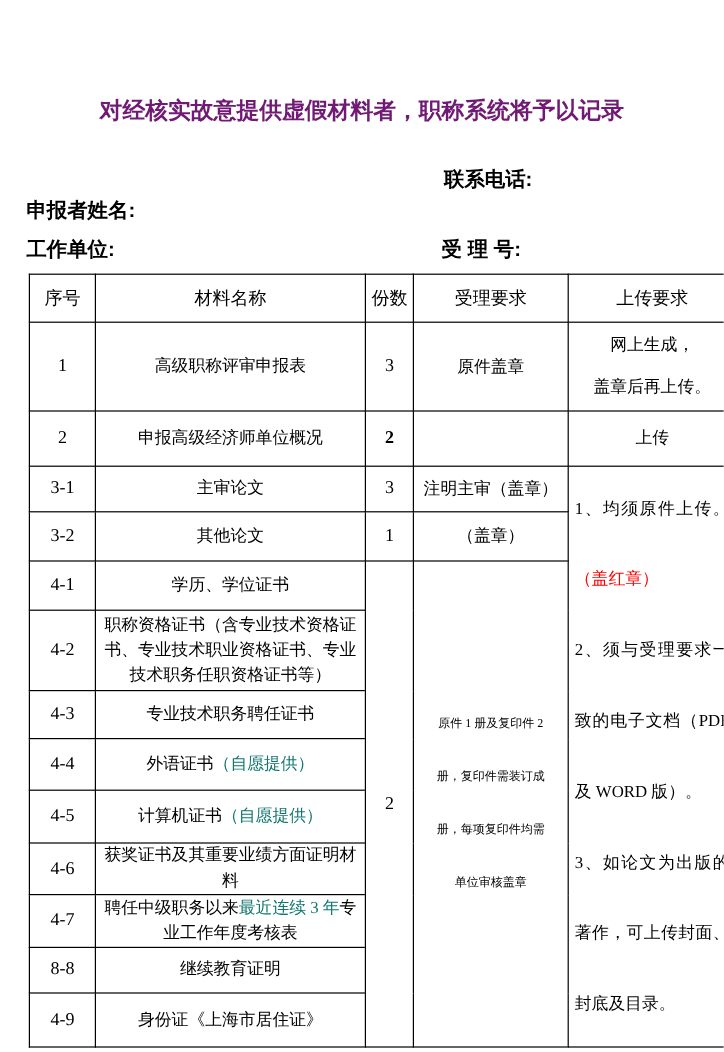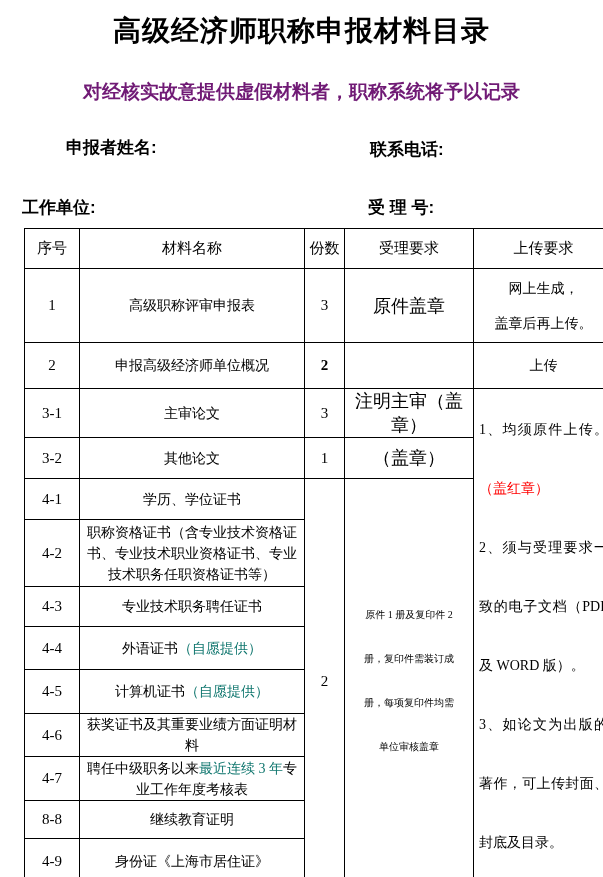--- a/index.html
+++ b/index.html
@@ -22,21 +22,21 @@
     position: absolute; top: 79px; left: 0; width: 603px;
     text-align: center;
     font-family: "Liberation Sans", sans-serif;
     font-size: 19px; font-weight: bold; color: #701a75;
   }
   .info-label {
     position: absolute;
     font-family: "Liberation Sans", sans-serif;
     font-size: 17px; font-weight: bold; white-space: nowrap;
   }
-  .pos-name  { left: 22px;  top: 136px; margin-left: 44px; }
+  .pos-name  { left: 22px;  top: 164px; }
   .pos-phone { left: 370px; top: 138px; }
   .pos-unit  { left: 22px;  top: 196px; }
   .pos-recno { left: 368px; top: 196px; }
 
   .table-wrap { position: absolute; left: 8px; top: 228px; }
   table {
     border-collapse: collapse;
     table-layout: fixed;
     width: 589px;
     margin-left: 16px;
@@ -45,33 +45,32 @@
     border: 1.5px solid #000000;
     vertical-align: middle;
     overflow: hidden;
     padding: 0;
   }
   td.hdr    { font-size: 15px; text-align: center; }
   td.num    { font-size: 15px; text-align: center; }
   td.name   { font-size: 14px; text-align: center; line-height: 21px; padding: 0 2px; }
   td.copies { font-size: 15px; text-align: center; }
   td.copies.bold { font-weight: bold; }
-  td.accept { font-size: 18px; text-align: center; }
+  td.accept { font-size: 14px; text-align: center; }
   td.upload-own { font-size: 14px; text-align: center; line-height: 35px; }
   td.merged-accept { font-size: 10px; text-align: center; line-height: 44px; }
   td.merged-upload { font-size: 14px; padding: 0 5px; }
   td.merged-upload .item { line-height: 59px; text-align: justify; font-family: Liberation Serif, serif; }
   .green { color: #0f766e; }
   .red   { color: #FF0000; }
 </style>
 </head>
 <body>
 
 <div class="page">
-  <div class="title">高级经济师职称申报材料目录</div>
   <div class="warning">对经核实故意提供虚假材料者，职称系统将予以记录</div>
 
   <span class="info-label pos-name">申报者姓名:</span>
   <span class="info-label pos-phone">联系电话:</span>
   <span class="info-label pos-unit">工作单位:</span>
   <span class="info-label pos-recno">受 理 号:</span>
 
   <div class="table-wrap">
     <table>
       <colgroup>

